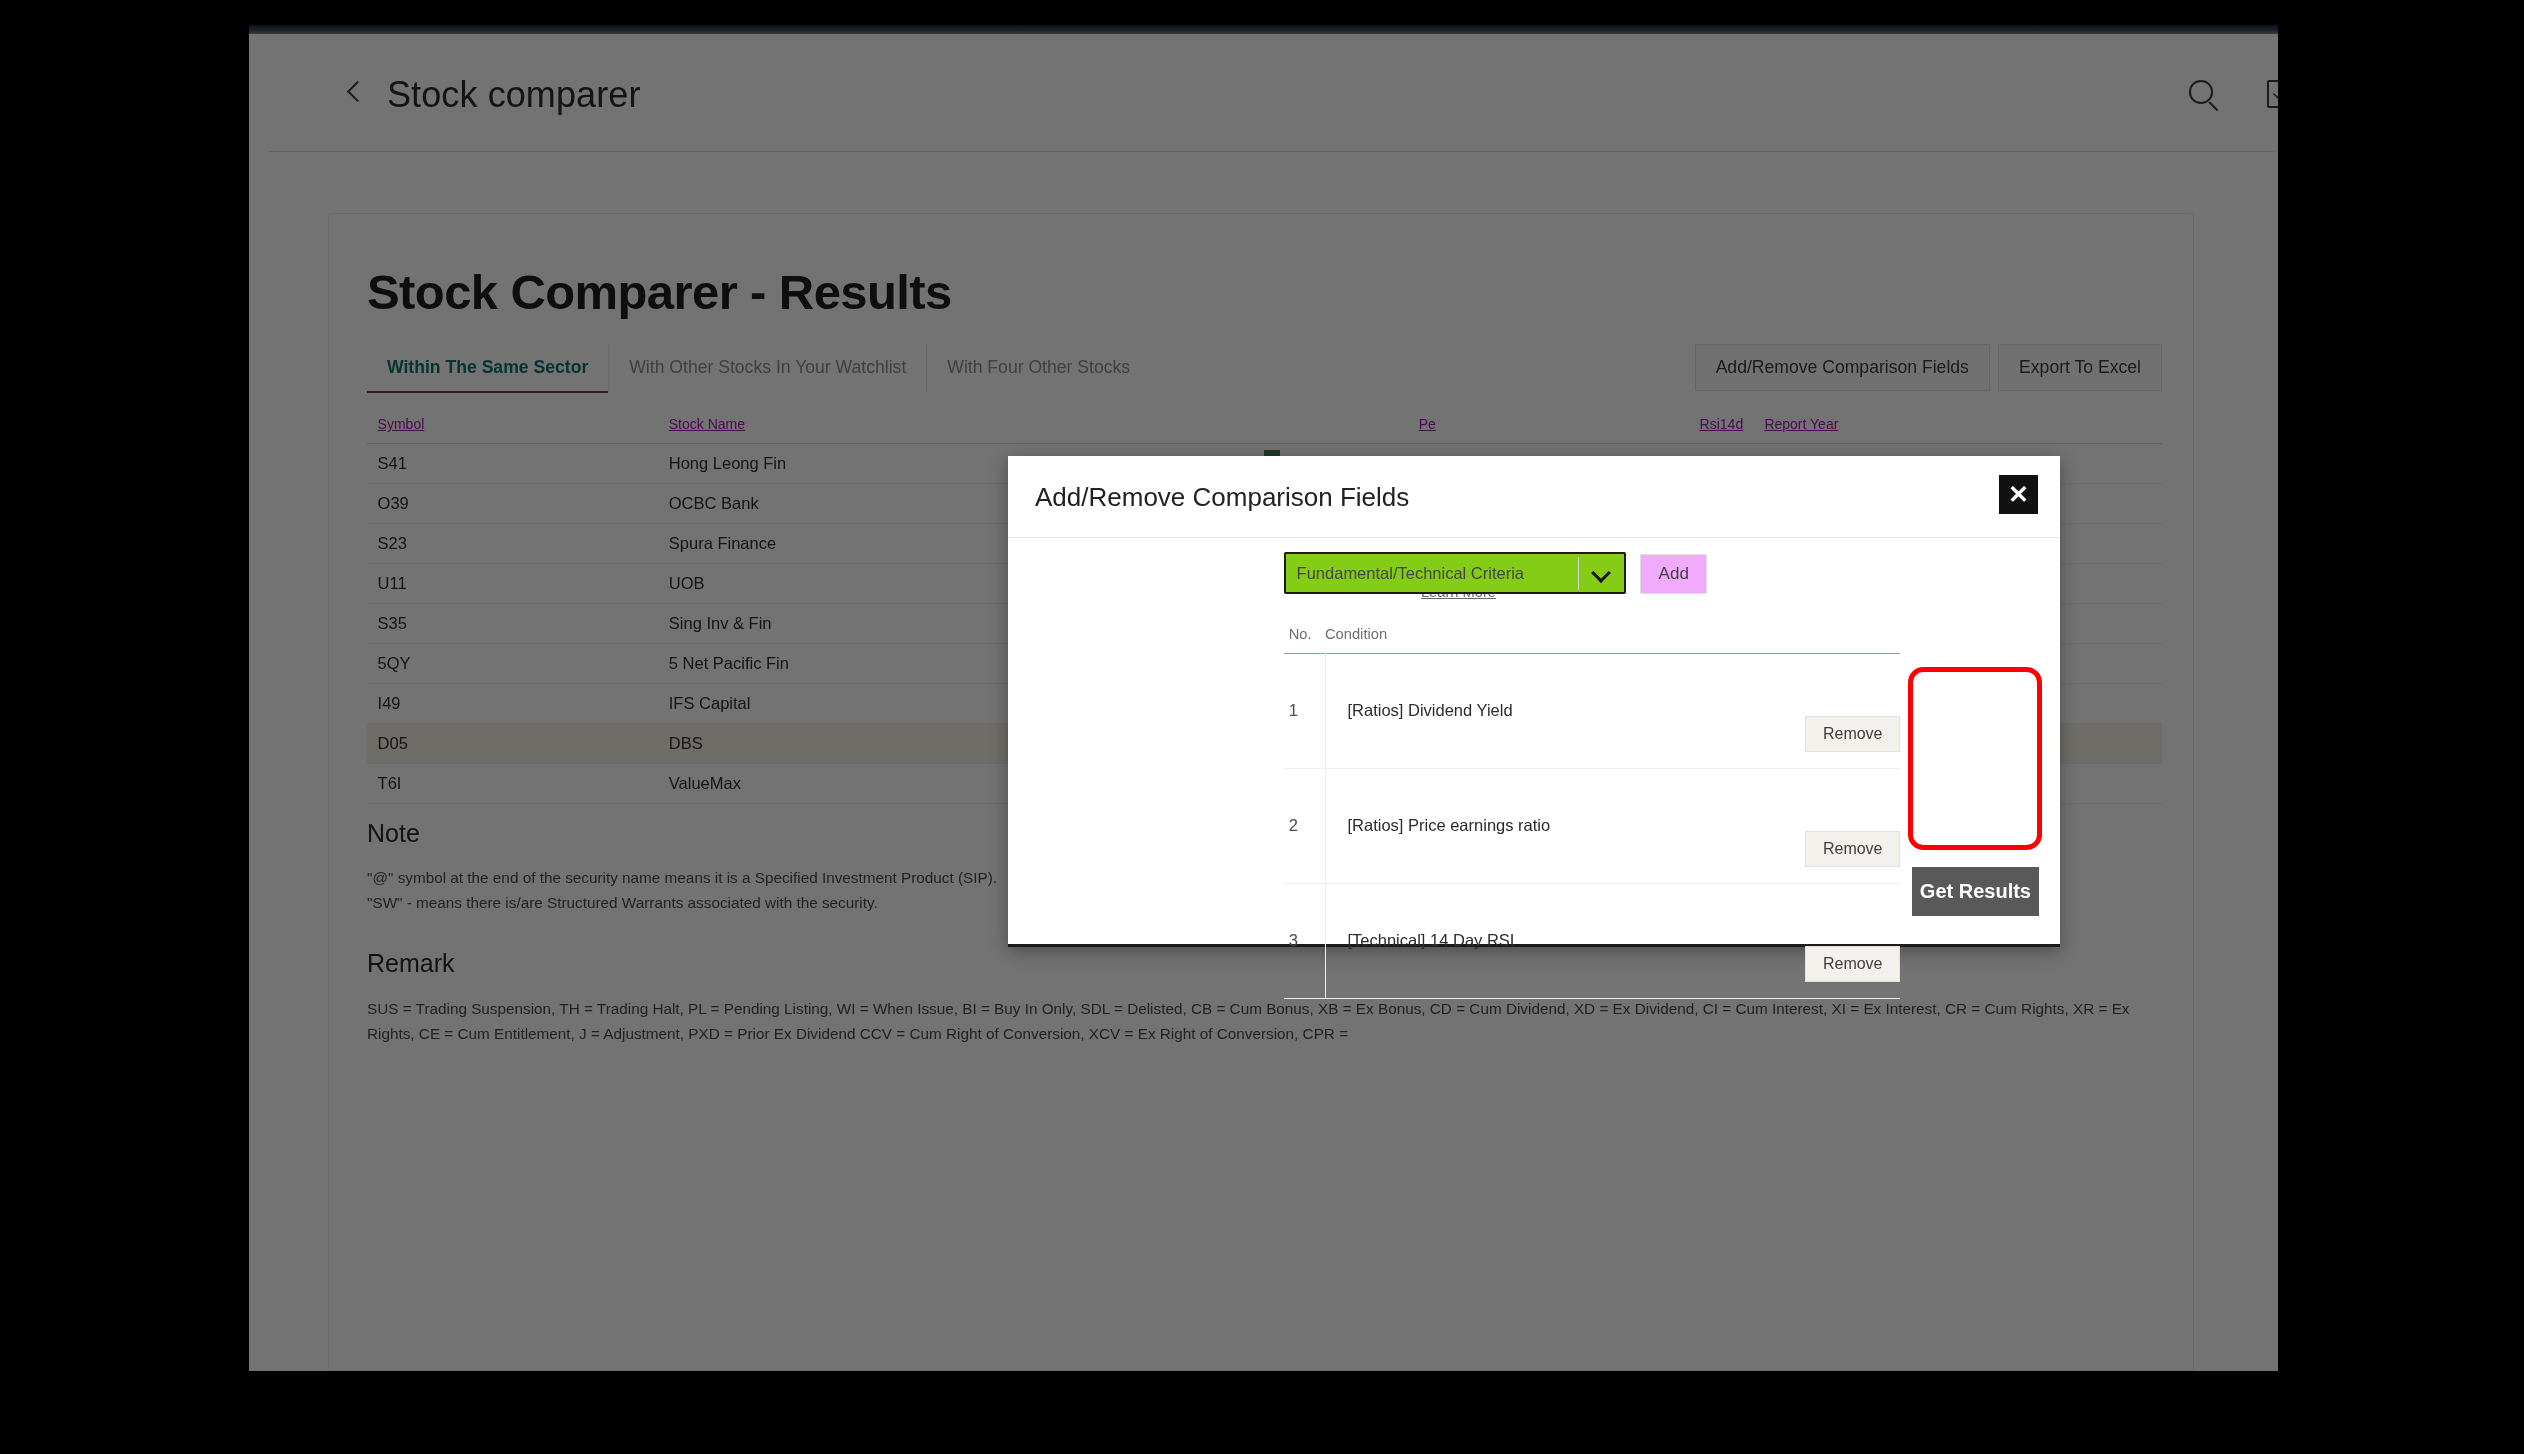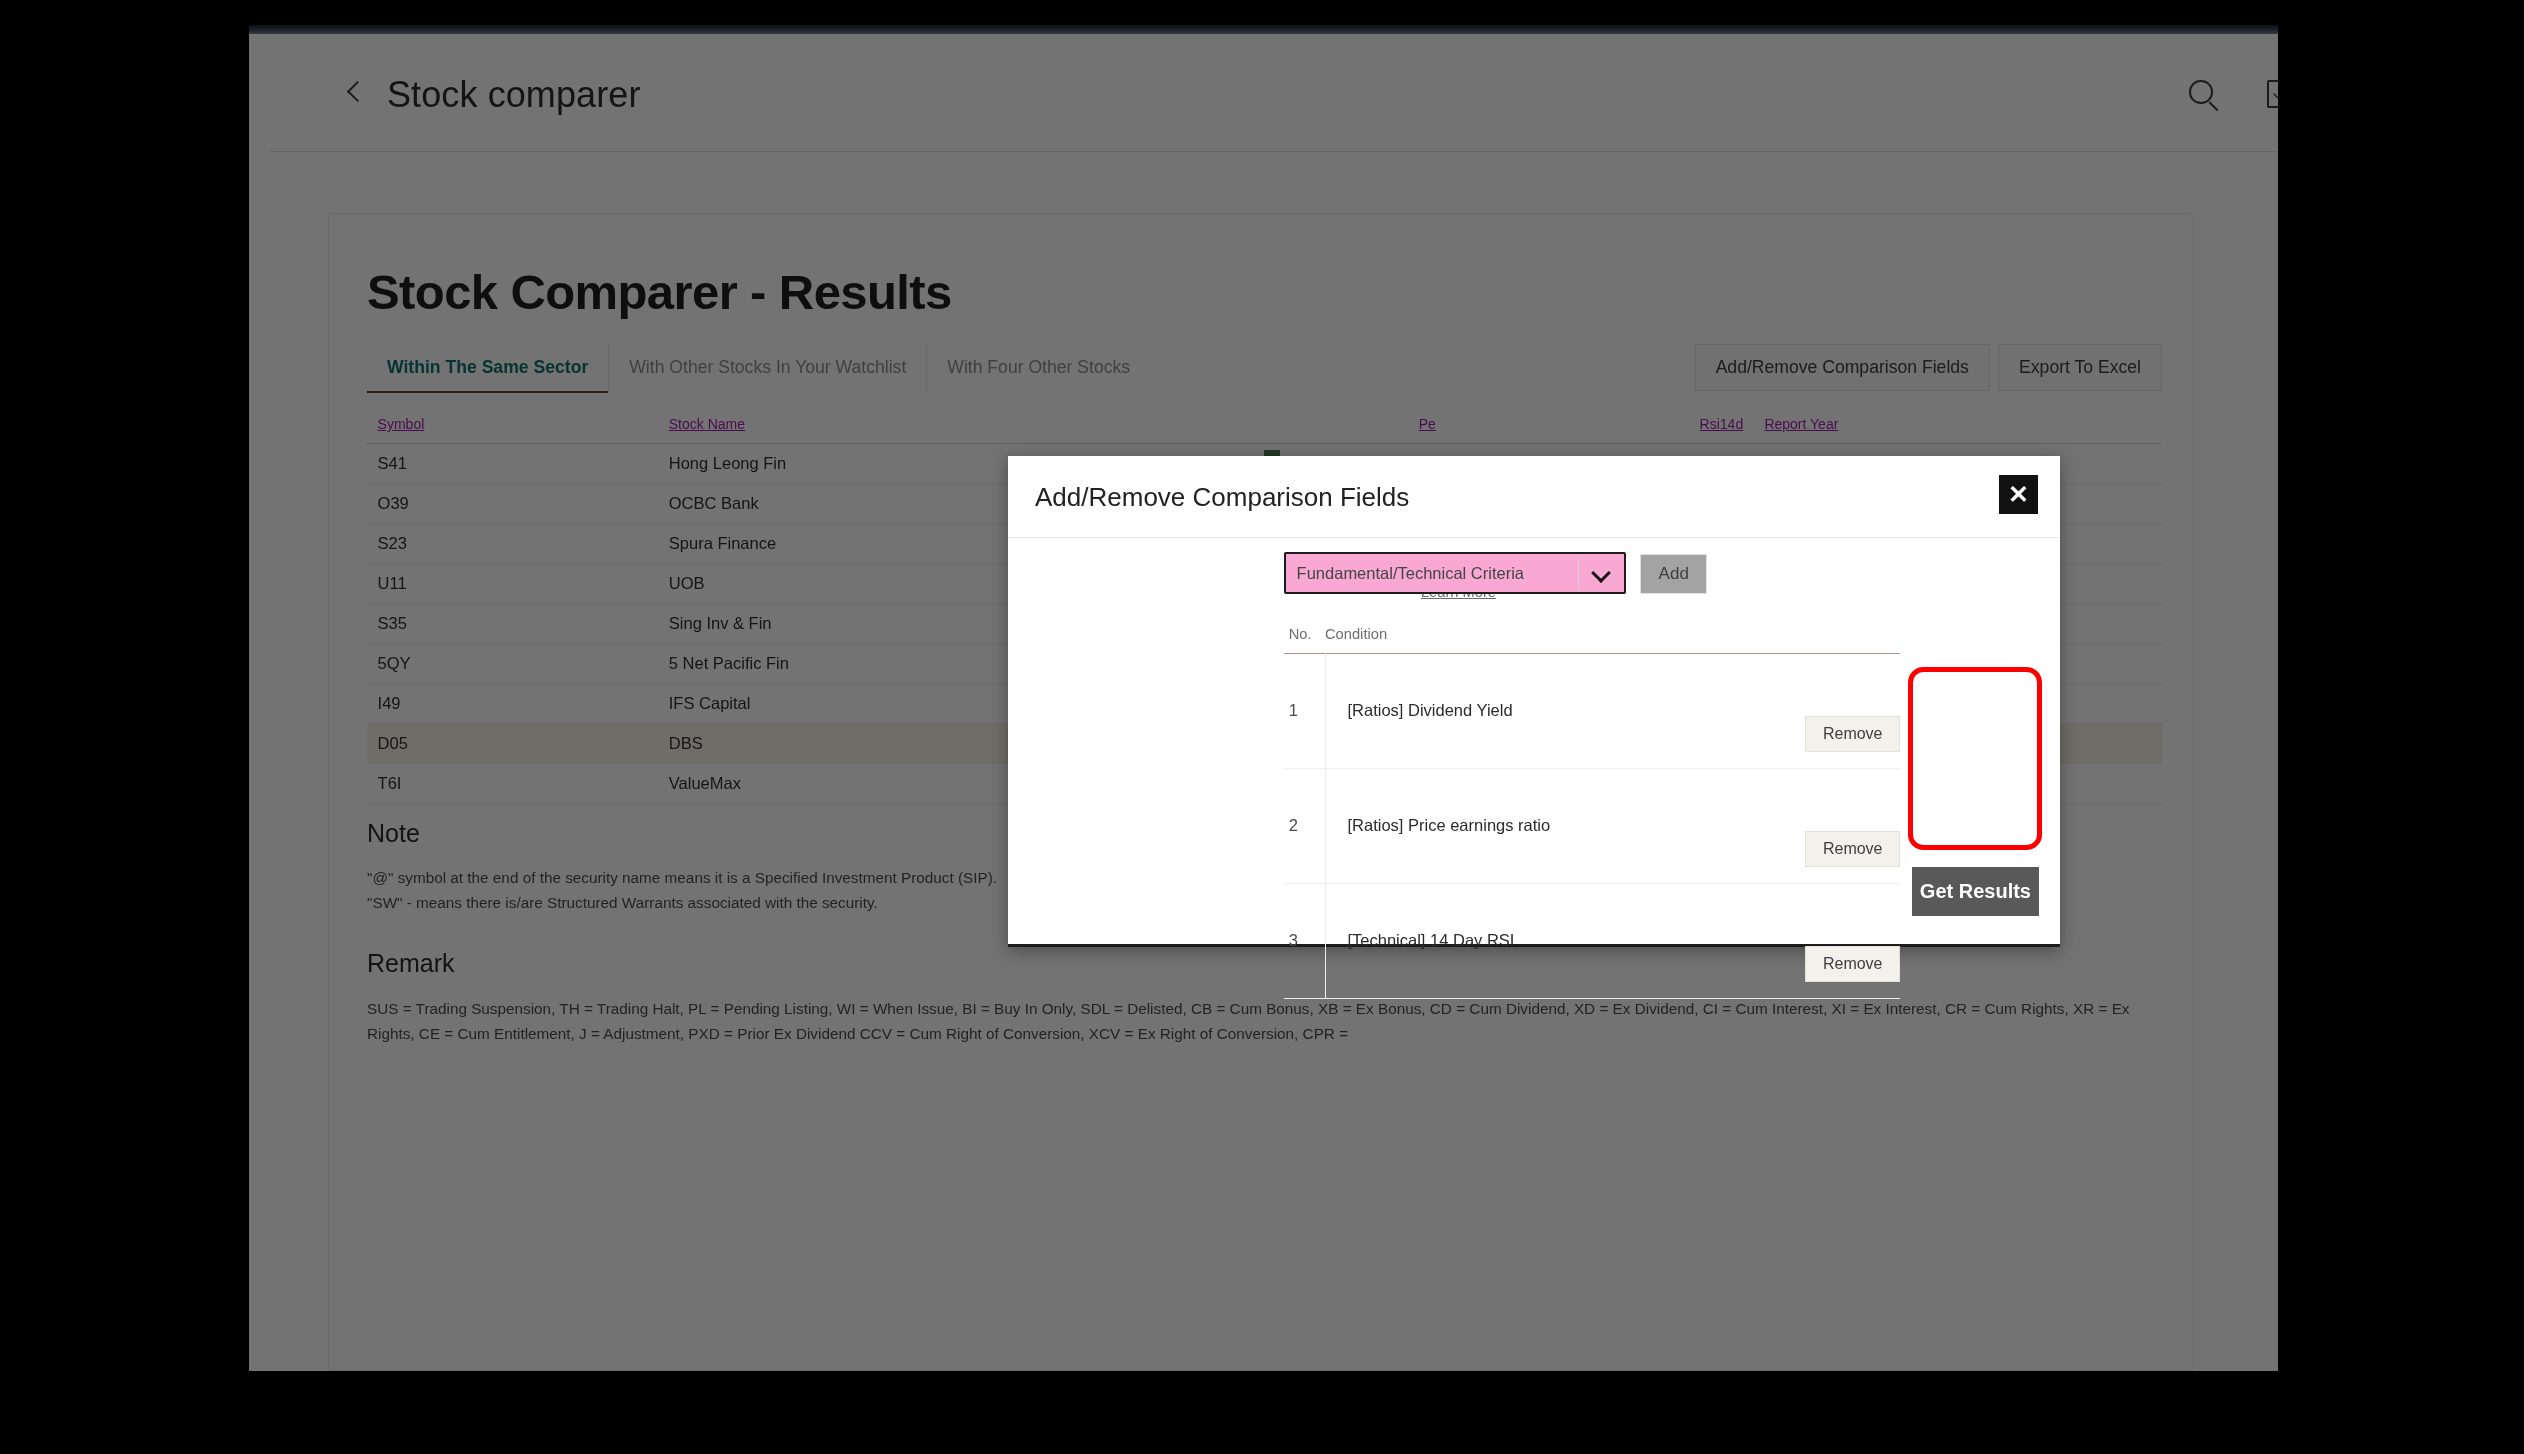--- a/index.html
+++ b/index.html
@@ -145,37 +145,37 @@
     position:absolute; left: 294px; top: 10.6px; width: 194px;
     text-align:right; font-size: 17px; font-weight:700; color:#2b2b2b;
   }
   #learn-more {
     position:absolute; left: 294px; top: 34px; width: 194px;
     text-align:right; font-size: 14.7px; color:#6a6a6a;
     text-decoration: underline; cursor:pointer;
   }
   #field-select {
     position:absolute; left: 276px; top: 2.4px; width: 342px; height: 42px;
-    border: 2.4px solid #1c1c1c; background:#f9a8d4; border-radius:1.8px;
+    border: 2.4px solid #1c1c1c; background:#84cc16; border-radius:1.8px;
   }
   #field-select-value {
     position:absolute; left: 10.6px; top: 10px; font-size: 16.5px; color:#454545;
   }
   #field-select-sep {
     position:absolute; right: 45px; top: 2.4px; width:1.2px; height: 33px; background:#d6d6d6;
   }
   #field-select-caret {
     position:absolute; right: 16.5px; top: 11.8px; width: 14px; height: 14px;
     border-right:3.5px solid #141414; border-bottom:3.5px solid #141414;
     transform: rotate(45deg);
   }
   #add-btn {
     position:absolute; left: 632px; top: 3.5px;
     padding: 9.4px 17.6px; font-size: 17px; color:#3f3f3f;
-    background:#a3a3a3; border:1.2px solid #e3e0da; cursor:pointer;
+    background:#f0abfc; border:1.2px solid #e3e0da; cursor:pointer;
   }
   #cond-wrap { position:absolute; left: 276px; top: 170px; width: 616px; }
   #cond-table { width:100%; border-collapse:collapse; }
   #cond-table th {
     font-size: 14.7px; color:#6e6e6e; font-weight:400; text-align:left;
     padding: 0 0 10.6px 0;
   }
   #cond-table th.c-no { width: 41px; padding-left: 4.7px; }
   #cond-table th.c-act { width: 123px; }
   #cond-table tbody tr { border-bottom: 1.2px solid #efefef; }

